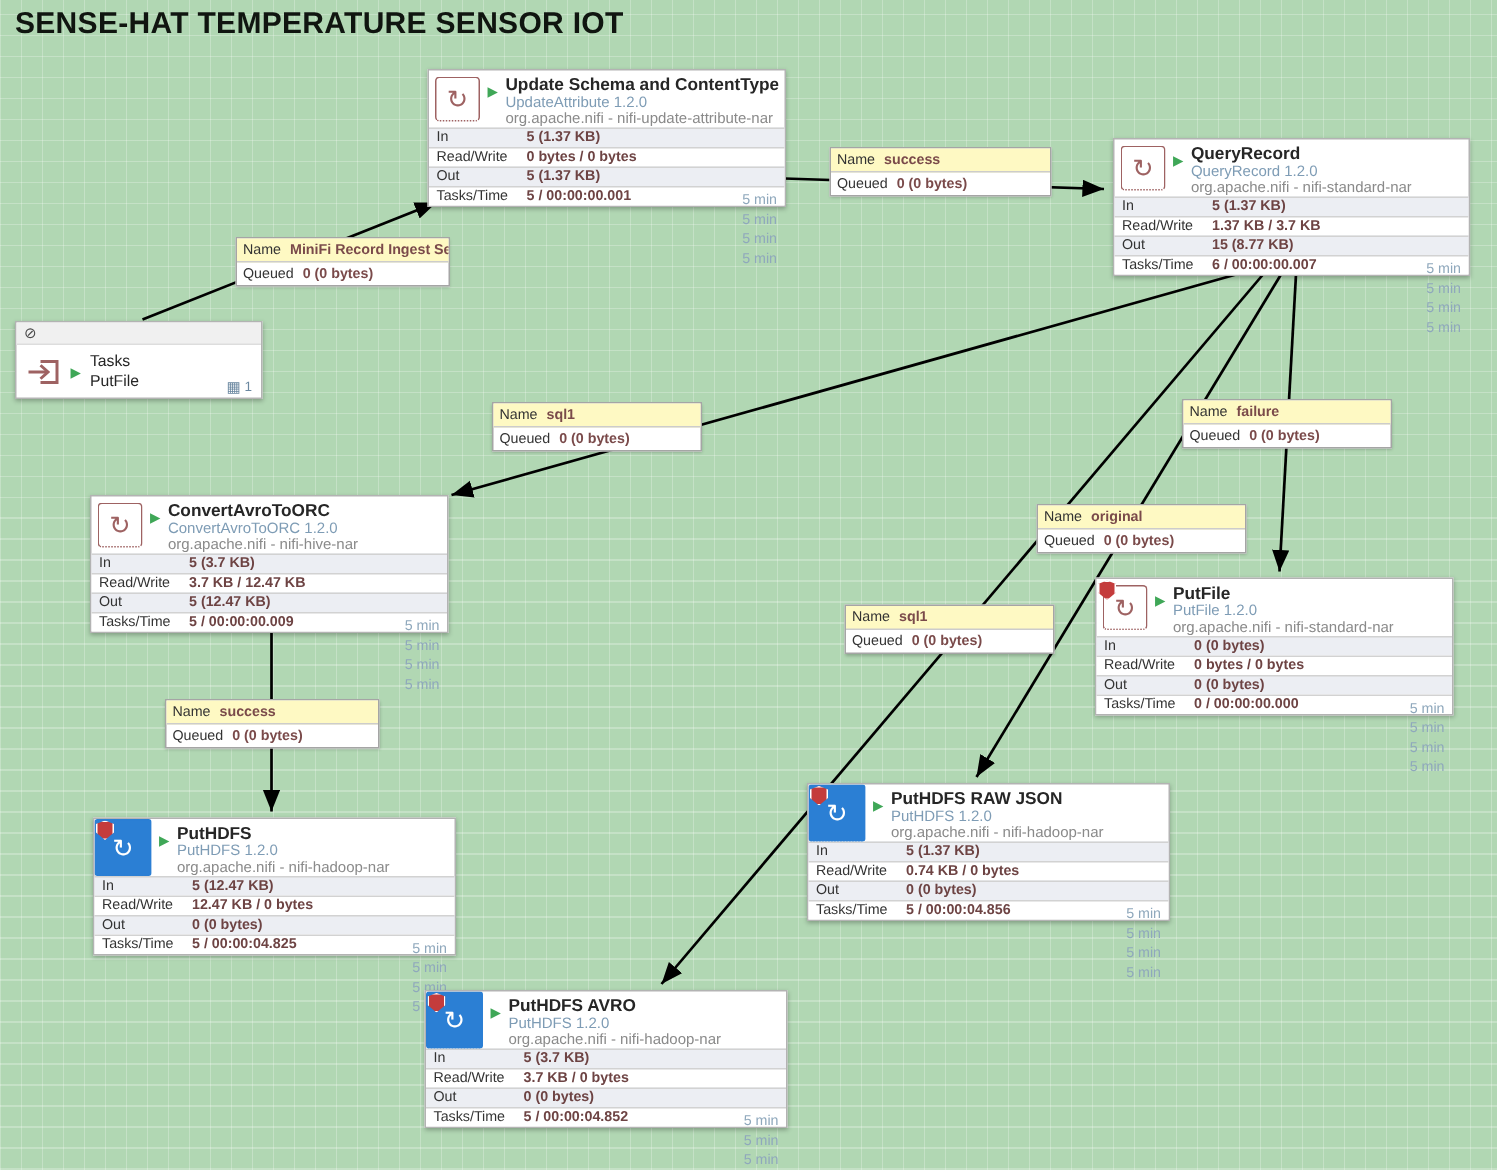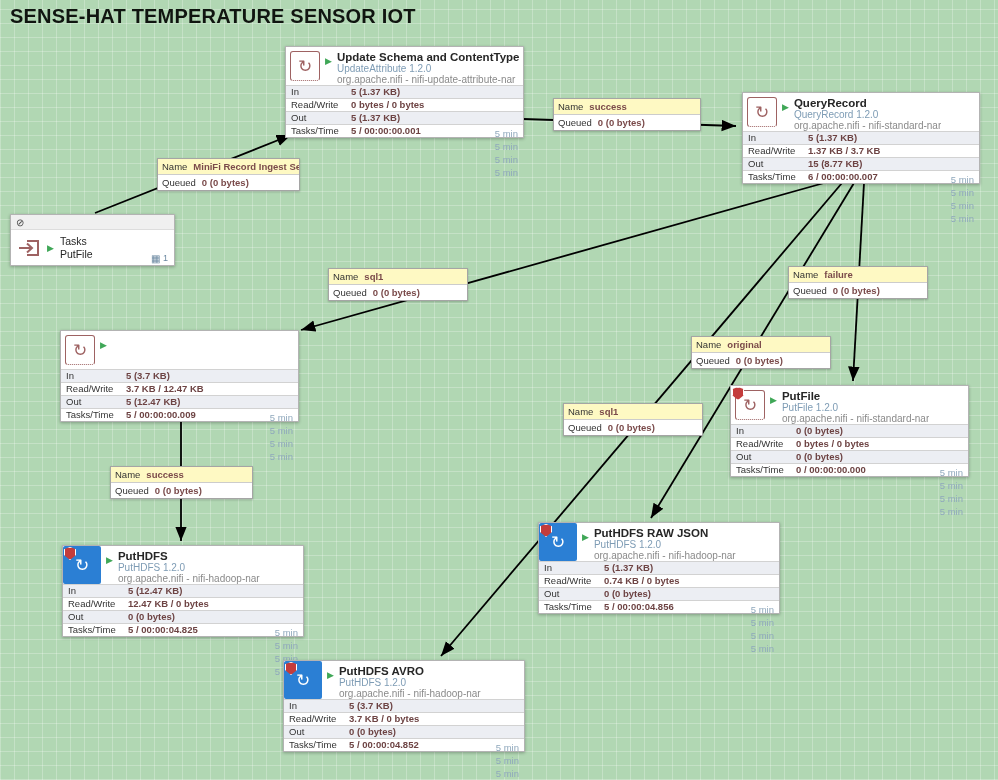--- a/index.html
+++ b/index.html
@@ -190,20 +190,25 @@
         <span class="t">5 min</span>
       </div>
   </div>
 
   <div class="processor" style="left:60px;top:330px;">
     <div class="p-header">
       <div class="p-iconwrap">
           <span class="p-icon">↻</span>
         </div>
       <span class="p-run">▶</span>
+      <div class="p-titles">
+        <div class="p-name">ConvertAvroToORC</div>
+        <div class="p-type">ConvertAvroToORC 1.2.0</div>
+        <div class="p-bundle">org.apache.nifi - nifi-hive-nar</div>
+      </div>
     </div>
     <div class="p-row odd">
         <span class="k">In</span>
         <span class="v">5 (3.7 KB)</span>
         <span class="t">5 min</span>
       </div>
     <div class="p-row">
         <span class="k">Read/Write</span>
         <span class="v">3.7 KB / 12.47 KB</span>
         <span class="t">5 min</span>

